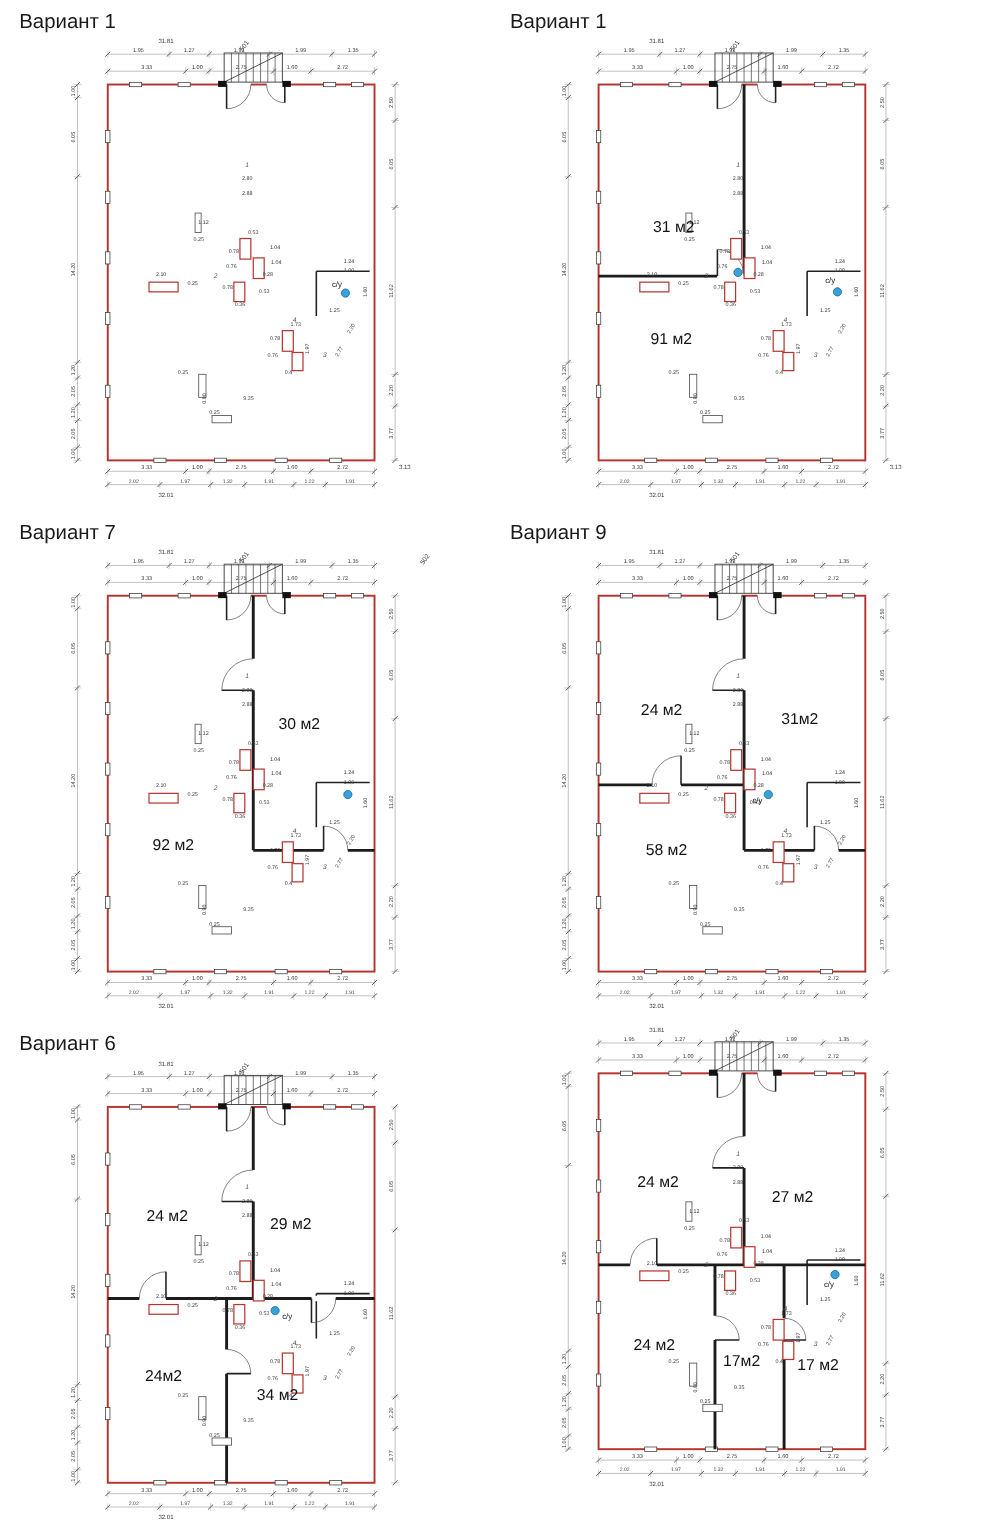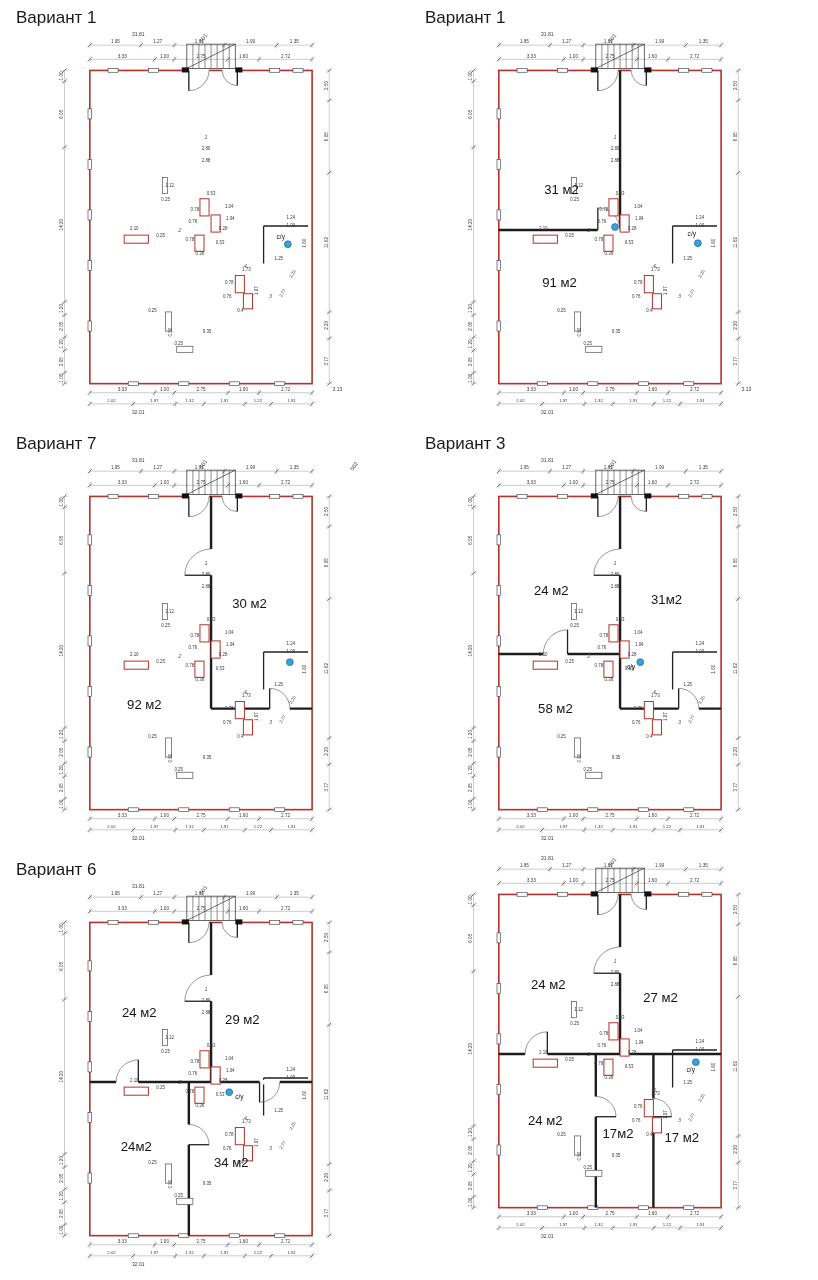--- a/index.html
+++ b/index.html
@@ -650,21 +650,21 @@
           <text x="231" y="267" font-size="5.5" fill="#555" text-anchor="middle" font-style="italic">3</text>
           <text x="206" y="238" font-size="5.5" fill="#555" text-anchor="middle" font-style="italic">4</text>
           <circle cx="250" cy="206" r="3.4" fill="#3aa0d8" stroke="#1b6fa0" stroke-width="0.7"></circle>
           <text x="210" y="152" font-size="13" fill="#141414" text-anchor="middle">30 м2</text>
           <text x="106" y="252" font-size="13" fill="#141414" text-anchor="middle">92 м2</text>
           <text x="315" y="13" font-size="5.5" fill="#3a3a3a" text-anchor="middle" transform="rotate(-55 315 13)">502</text>
         </g>
       </svg>
     </div>
     <div class="panel">
-      <div class="title">Вариант 3</div>
+      <div class="title">Вариант 9</div>
       <svg viewBox="0 0 332 386" width="402" height="390">
         <g>
           <text x="100" y="8" font-size="5" fill="#3a3a3a" text-anchor="middle">31.81</text>
           <line x1="52" y1="17" x2="272" y2="17" stroke="#999" stroke-width="0.5"></line>
           <line x1="50" y1="19" x2="54" y2="15" stroke="#333" stroke-width="0.7"></line>
           <line x1="52" y1="13.8" x2="52" y2="20.2" stroke="#999" stroke-width="0.4"></line>
           <text x="77.32467532467533" y="15.3" font-size="4.6" fill="#3a3a3a" text-anchor="middle">1.95</text>
           <line x1="100.64935064935065" y1="19" x2="104.64935064935065" y2="15" stroke="#333" stroke-width="0.7"></line>
           <line x1="102.64935064935065" y1="13.8" x2="102.64935064935065" y2="20.2" stroke="#999" stroke-width="0.4"></line>
           <text x="119.14285714285714" y="15.3" font-size="4.6" fill="#3a3a3a" text-anchor="middle">1.27</text>

